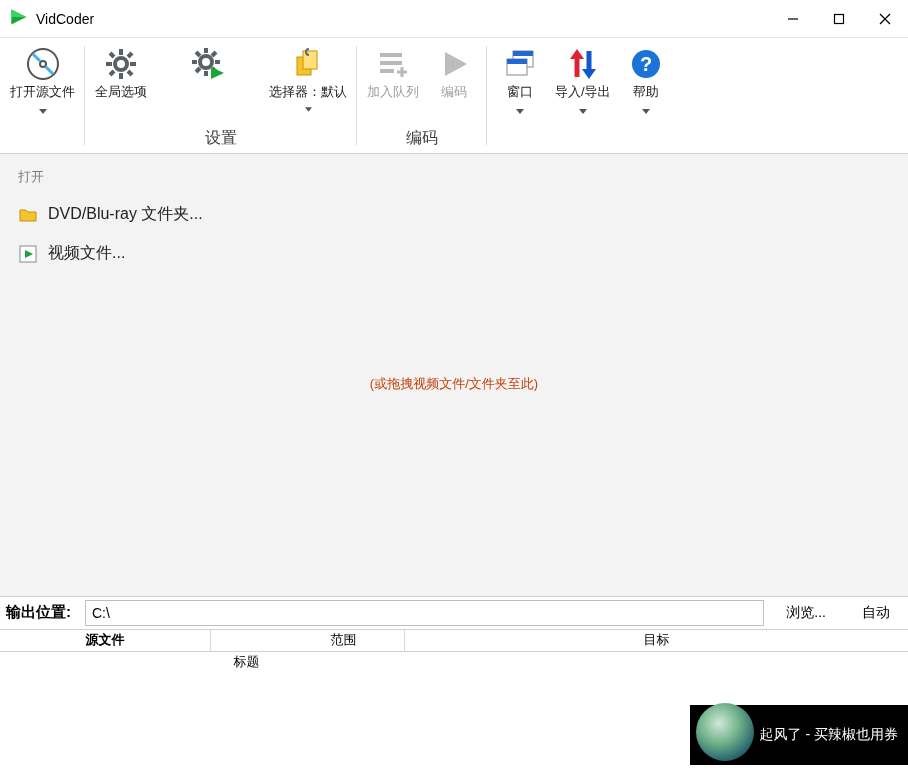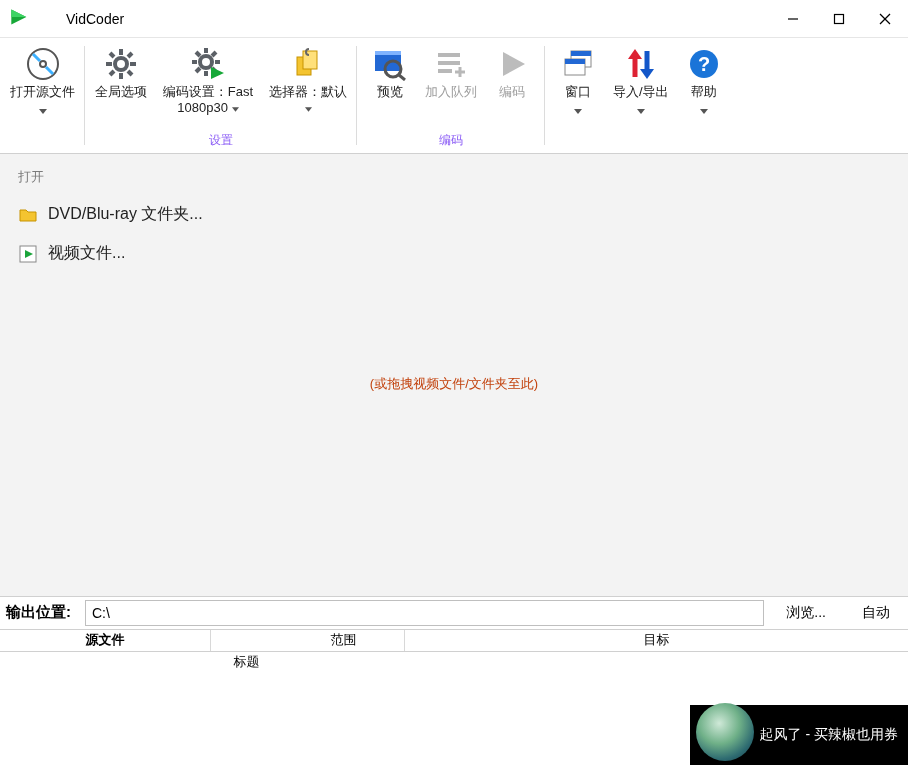--- a/index.html
+++ b/index.html
@@ -1,31 +1,31 @@
 <!DOCTYPE html>
 <html><head>
 <meta charset="utf-8">
 <style>
 * { box-sizing: border-box; margin: 0; padding: 0; }
 body { font-family: "Microsoft YaHei", "Segoe UI", Arial, sans-serif; font-size: 13px; background: #fff; width: 908px; height: 783px; overflow: hidden; position: relative; }
 
 
-.titlebar { height: 38px; display: flex; align-items: center; padding-left: 8px; border-bottom: 1px solid #e6e6e6; gap: 30px; }
+.titlebar { height: 38px; display: flex; align-items: center; padding-left: 8px; border-bottom: 1px solid #e6e6e6; }
 .app-icon svg { width: 20px; height: 20px; }
 .title-text { margin-left: 8px; font-size: 14px; }
 .win-controls { margin-left: auto; display: flex; }
 .win-btn { width: 46px; height: 38px; display: flex; align-items: center; justify-content: center; }
 .win-btn svg { width: 12px; height: 12px; stroke: #000; stroke-width: 1.2; fill: none; }
 
 
 .ribbon { display: flex; align-items: stretch; min-height: 116px; background: #fff; border-bottom: 1px solid #d0d0d0; }
 .group { display: flex; flex-direction: column; align-items: center; padding: 4px 4px 2px 4px; position: relative; }
 .group.sep::after { content: ""; position: absolute; right: 0; top: 8px; bottom: 8px; width: 1px; background: #dcdcdc; }
 .group-buttons { display: flex; }
-.group-caption { font-size: 12px; color: #8b5cf6; margin-top: auto; padding-bottom: 2px;}
+.group-caption { font-size: 16px; color: #404040; margin-top: auto; padding-bottom: 2px;}
 .rbtn { display: flex; flex-direction: column; align-items: center; padding: 4px 6px 0 6px; min-width: 58px; text-align: center; }
 .rbtn .ico { width: 36px; height: 36px; display: flex; align-items: center; justify-content: center; }
 .rbtn .ico svg { width: 34px; height: 34px; }
 .rbtn .lbl { font-size: 13px; color: #222; line-height: 16px; margin-top: 2px; white-space: pre-line; }
 .rbtn .lbl.disabled { color: #9e9e9e; }
 .caret { width: 8px; height: 5px; margin-top: 2px; }
 .caret svg { width: 8px; height: 5px; fill: #555; }
 
 
 .open-panel { background: #f3f3f3; padding: 14px 18px 0 18px; height: 442px; position: relative; }
@@ -132,54 +132,40 @@
                 <line x1="1" y1="15" x2="6" y2="15"></line>
                 <line x1="24" y1="15" x2="29" y2="15"></line>
                 <line x1="5" y1="5" x2="9" y2="9"></line>
                 <line x1="21" y1="21" x2="25" y2="25"></line>
                 <line x1="25" y1="5" x2="21" y2="9"></line>
                 <line x1="9" y1="21" x2="5" y2="25"></line>
               </g>
               <polygon points="20,20 33,26 20,32" fill="#17a838"></polygon>
             </svg>
         </span>
-        <span class="lbl"><span>编码设置：Fast</span><br><span>1080p30</span> <svg style="width:7px;height:5px;display:inline" viewBox="0 0 8 5">
-              <polygon points="0,0 8,0 4,5" fill="#555"></polygon>
-            </svg></span>
       </div>
 
       <div class="rbtn" style="min-width:90px">
         <span class="ico">
           <svg viewBox="0 0 34 34">
               <rect x="6" y="10" width="14" height="18" fill="#f4c430" stroke="#c79300" stroke-width="1"></rect>
               <rect x="12" y="4" width="14" height="18" fill="#ffe07a" stroke="#c79300" stroke-width="1"></rect>
               <path d="M18 2 C14 2 14 8 18 8" fill="none" stroke="#666" stroke-width="2"></path>
             </svg>
         </span>
         <span class="lbl"><span>选择器：默认</span><br><svg style="width:7px;height:5px" viewBox="0 0 8 5">
               <polygon points="0,0 8,0 4,5" fill="#555"></polygon>
             </svg></span>
       </div>
     </div>
     <div class="group-caption">设置</div>
   </div>
 
   <div class="group sep">
     <div class="group-buttons">
-      <div class="rbtn">
-        <span class="ico">
-          <svg viewBox="0 0 34 34">
-              <rect x="2" y="4" width="26" height="20" fill="#2268d4"></rect>
-              <rect x="2" y="4" width="26" height="4" fill="#7fb3ff"></rect>
-              <circle cx="20" cy="22" r="8" fill="none" stroke="#555" stroke-width="3"></circle>
-              <line x1="26" y1="28" x2="32" y2="33" stroke="#555" stroke-width="3"></line>
-            </svg>
-        </span>
-        <span class="lbl">预览</span>
-      </div>
 
       <div class="rbtn">
         <span class="ico">
           <svg viewBox="0 0 34 34">
               <g stroke="#b8b8b8" stroke-width="4">
                 <line x1="4" y1="8" x2="26" y2="8"></line>
                 <line x1="4" y1="16" x2="26" y2="16"></line>
                 <line x1="4" y1="24" x2="18" y2="24"></line>
               </g>
               <g stroke="#b8b8b8" stroke-width="3">

